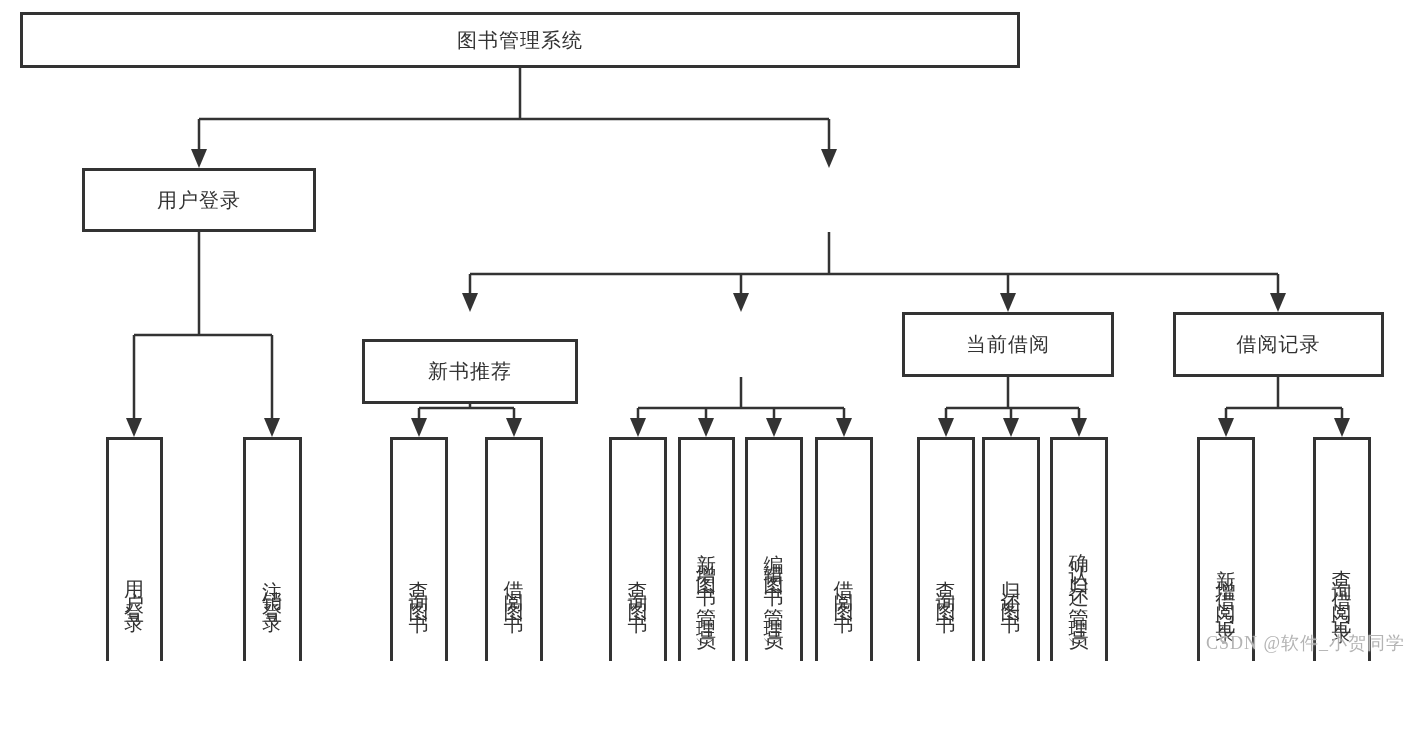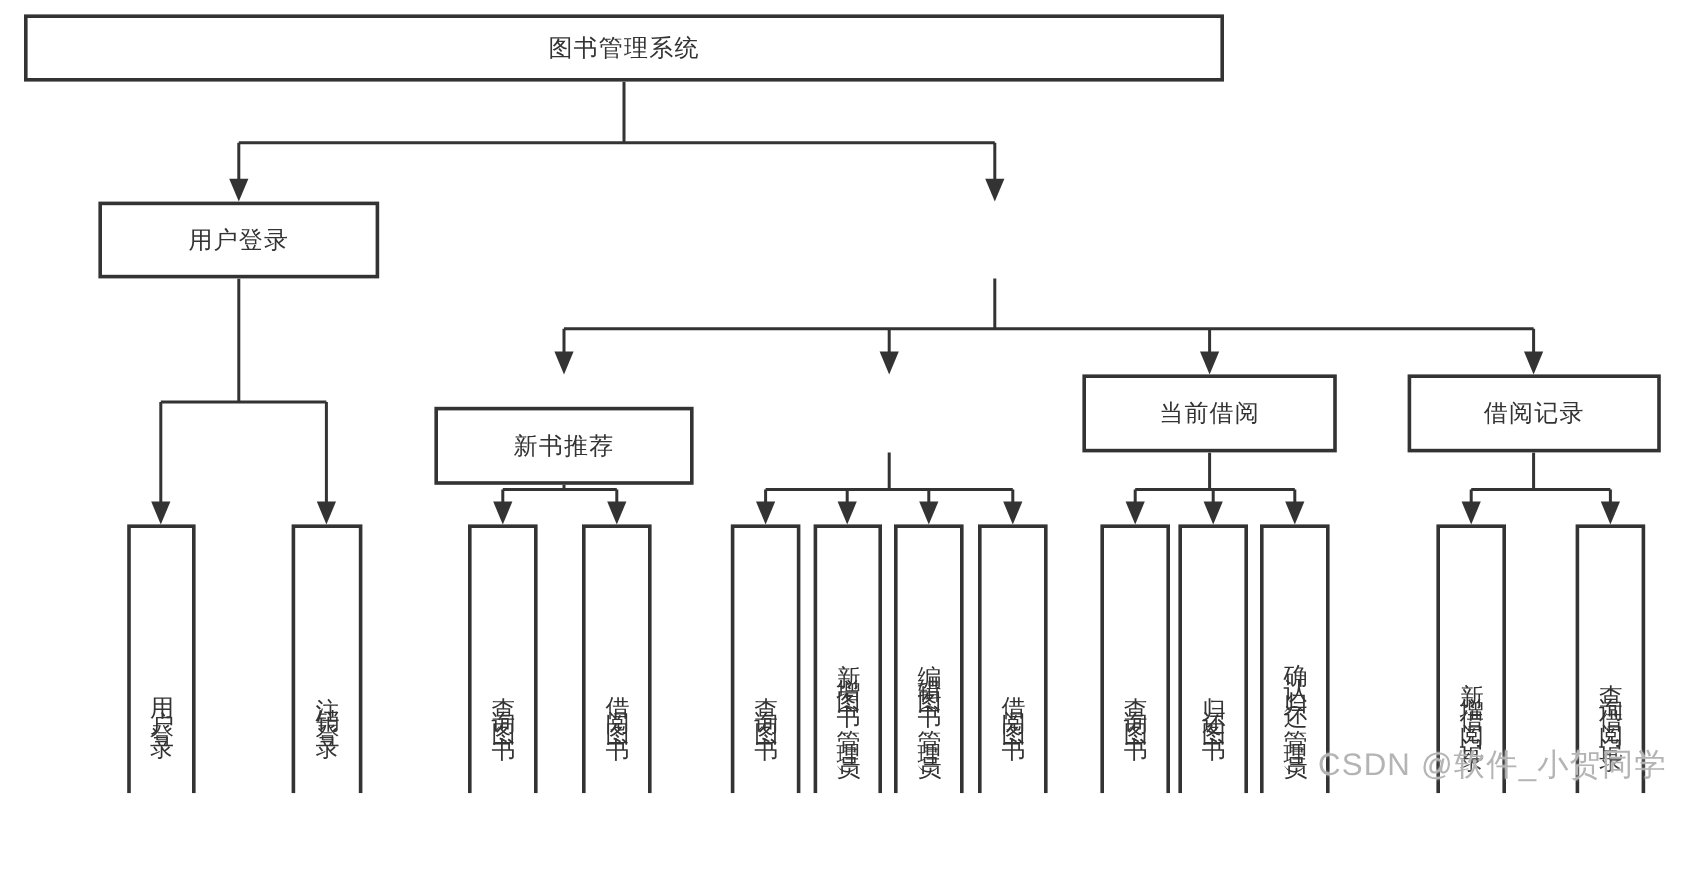--- a/index.html
+++ b/index.html
@@ -37,28 +37,29 @@
   .hnode{white-space:nowrap;}
   .vnode span{
     writing-mode:vertical-rl;
     text-orientation:mixed;
     letter-spacing:11px;
     line-height:1;
     white-space:nowrap;
   }
   .watermark{
     position:absolute;
-    right:16px;
+    right:0;
     bottom:6px;
-    font-size:26px;
+    font-size:18px;
     color:var(--wm);
     letter-spacing:1px;
     z-index:5;
     text-shadow:0 0 2px #ffffff;
     white-space:nowrap;
+    font-family:Liberation Serif, serif;
   }
 </style>
 </head>
 <body>
 
 <div class="canvas">
 
   <svg class="connectors" width="1405" height="747" viewBox="0 0 1405 747">
 
     <path class="line" d="M520 68 V119 M199 119 H829 M199 119 V150 M829 119 V150"></path>

